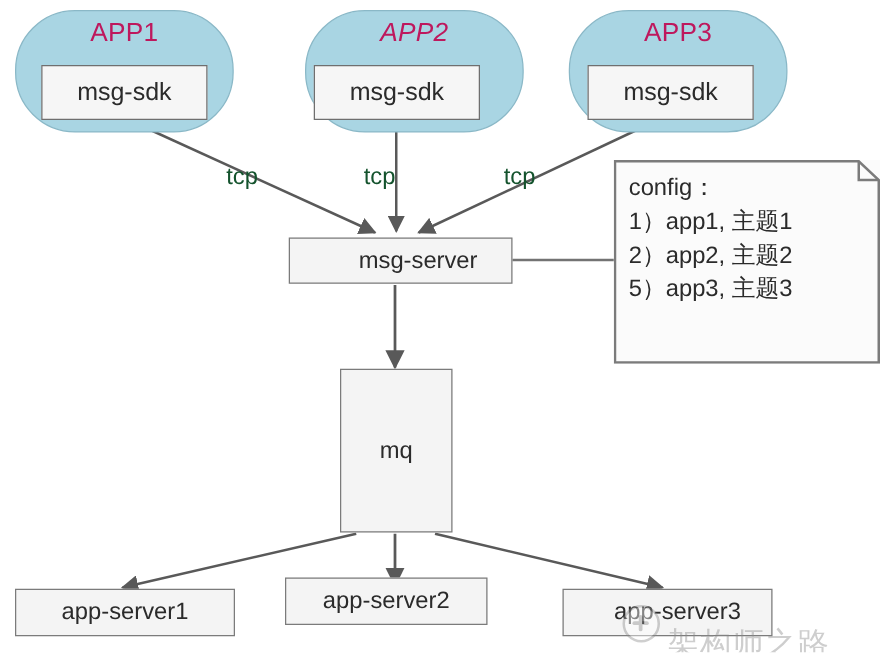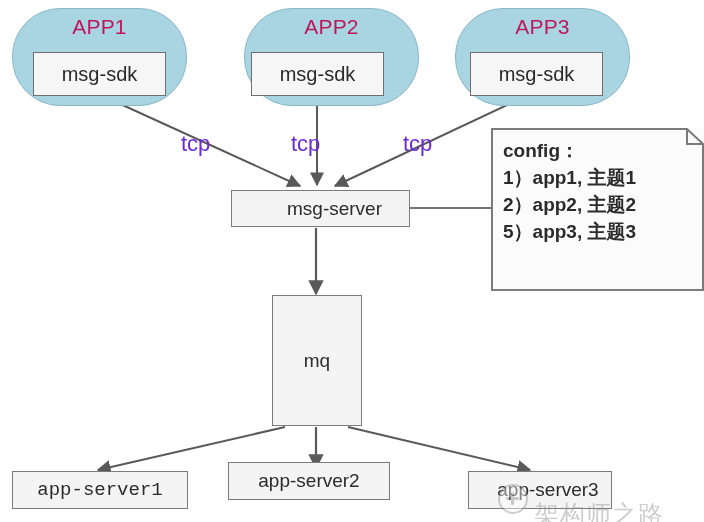--- a/index.html
+++ b/index.html
@@ -65,22 +65,22 @@
   .mq-box {
     font-size: 19px;
   }
   .srv-box {
     font-size: 19px;
   }
 
   
   .edge-label {
     position: absolute;
-    font-size: 22px;
-    color: #6d28d9;
+    font-size: 19px;
+    color: #14532d;
     background: transparent;
     white-space: nowrap;
   }
 
   
   .note {
     position: absolute;
     box-sizing: border-box;
     background: #fbfbfb;
     color: #2b2b2b;
@@ -178,21 +178,21 @@
     <path d="M 348 427 L 530 470" fill="none" stroke="#595959" stroke-width="2" marker-end="url(#arrowhead)"></path>
   </svg>
 
   <div class="app-node" style="left:12px; top:8px; width:175px; height:98px;">
     <div class="app-title">APP1</div>
   </div>
   <div class="box sdk-box" style="left:33px; top:52px; width:133px; height:44px;">
     <span>msg-sdk</span>
   </div>
 
-  <div class="app-node" style="left:244px; top:8px; width:175px; height:98px;">
+  <div class="app-node" style="left:244px; top:8px; width:175px; height:98px;font-style:italic;">
     <div class="app-title">APP2</div>
   </div>
   <div class="box sdk-box" style="left:251px; top:52px; width:133px; height:44px;">
     <span>msg-sdk</span>
   </div>
 
   <div class="app-node" style="left:455px; top:8px; width:175px; height:98px;">
     <div class="app-title">APP3</div>
   </div>
   <div class="box sdk-box" style="left:470px; top:52px; width:133px; height:44px;">
@@ -200,46 +200,46 @@
   </div>
 
   <div class="edge-label" style="left:181px; top:131px;">tcp</div>
   <div class="edge-label" style="left:291px; top:131px;">tcp</div>
   <div class="edge-label" style="left:403px; top:131px;">tcp</div>
 
   <div class="box srv-box" style="left:231px; top:190px; width:179px; height:37px;padding-left:28px;">
     <span>msg-server</span>
   </div>
 
-  <div class="note" style="left:491px; top:128px; width:213px; height:163px;font-weight:bold;">
+  <div class="note" style="left:491px; top:128px; width:213px; height:163px;">
     <svg class="note-svg" viewBox="0 0 213 163" preserveAspectRatio="none" xmlns="http://www.w3.org/2000/svg">
       <path d="M 1 1 L 196 1 L 212 16 L 212 162 L 1 162 Z" fill="#fbfbfb" stroke="#7b7b7b" stroke-width="2"></path>
       <path d="M 196 1 L 196 16 L 212 16" fill="none" stroke="#7b7b7b" stroke-width="2"></path>
     </svg>
     <div class="note-inner">
       <div class="note-line">config：</div>
       <div class="note-line">1）app1, 主题1</div>
       <div class="note-line">2）app2, 主题2</div>
       <div class="note-line">5）app3, 主题3</div>
     </div>
   </div>
 
   <div class="box mq-box" style="left:272px; top:295px; width:90px; height:131px;">
     <span>mq</span>
   </div>
 
-  <div class="box srv-box" style="left:12px; top:471px; width:176px; height:38px;font-family:Liberation Mono, monospace;">
+  <div class="box srv-box" style="left:12px; top:471px; width:176px; height:38px;">
     <span>app-server1</span>
   </div>
 
   <div class="box srv-box" style="left:228px; top:462px; width:162px; height:38px;">
     <span>app-server2</span>
   </div>
 
-  <div class="box srv-box" style="left:468px; top:471px; width:144px; height:38px;padding-left:16px;">
+  <div class="box srv-box" style="left:450px; top:471px; width:168px; height:38px;padding-left:16px;">
     <span>app-server3</span>
   </div>
 
   <div class="watermark" style="left:498px; top:466px;">
     <span class="wm-logo"></span>
     <span class="wm-text">架构师之路</span>
   </div>
 
 </div>
 

